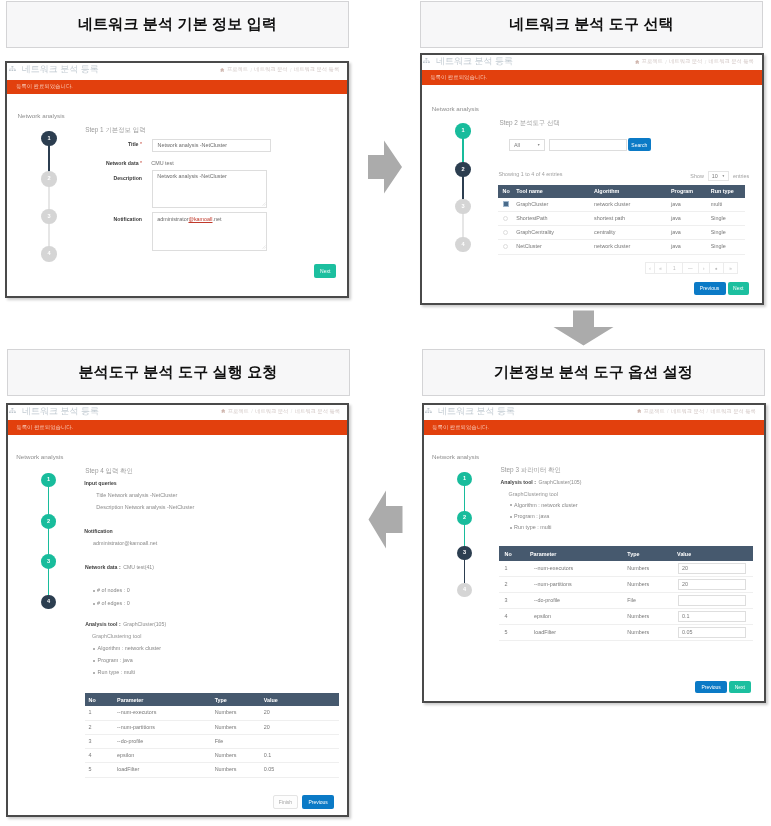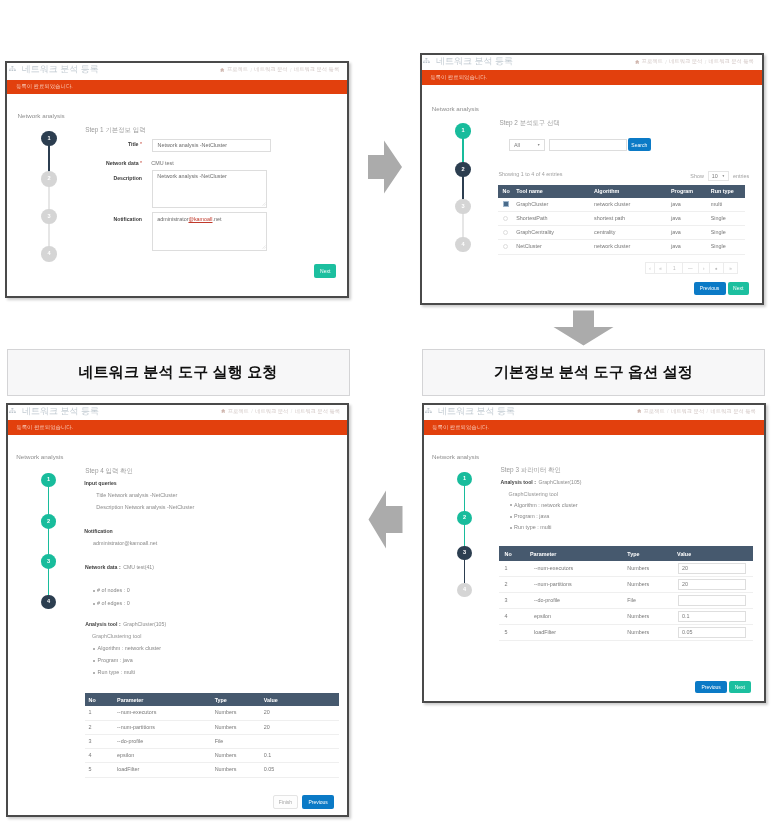--- a/index.html
+++ b/index.html
@@ -63,22 +63,28 @@
   .bullets div { position:relative; padding-left:4.5px; white-space:nowrap; }
   .bullets div:before { content:""; position:absolute; left:0; top:48%; width:2px; height:2px;
                         background:#9a9a9a; border-radius:50%; }
   .plain { position:absolute; white-space:nowrap; }
   .bold { font-weight:bold; color:#3f3f3f; }
 </style>
 </head>
 <body>
 
 <div class="page">
+<div class="cap" style="left:6px;top:1px;width:343px;height:47px">
+      <span class="cap-text">네트워크 분석 기본 정보 입력</span>
+    </div>
+<div class="cap" style="left:420px;top:1px;width:343px;height:47px">
+      <span class="cap-text">네트워크 분석 도구 선택</span>
+    </div>
 <div class="cap" style="left:6.5px;top:349px;width:343px;height:47px">
-      <span class="cap-text">네트워크 분석 도구 실행 요청</span>
+      <span class="cap-text">분석도구 분석 도구 실행 요청</span>
     </div>
 <div class="cap" style="left:422px;top:349px;width:343px;height:47px">
       <span class="cap-text">기본정보 분석 도구 옵션 설정</span>
     </div>
 <svg class="arrow" style="left:367px;top:140px;width:36px;height:54px" viewBox="0 0 36 54">
  <path d="M1 15 H17 V0.5 L35 27 L17 53.5 V39 H1 Z" fill="#ababab"></path>
     </svg>
 <svg class="arrow" style="left:553px;top:310px;width:61px;height:36px" viewBox="0 0 61 36">
  <path d="M20 0.5 H41 V17 H60.5 L30.5 35.5 L0.5 17 H20 Z" fill="#ababab"></path>
     </svg>

